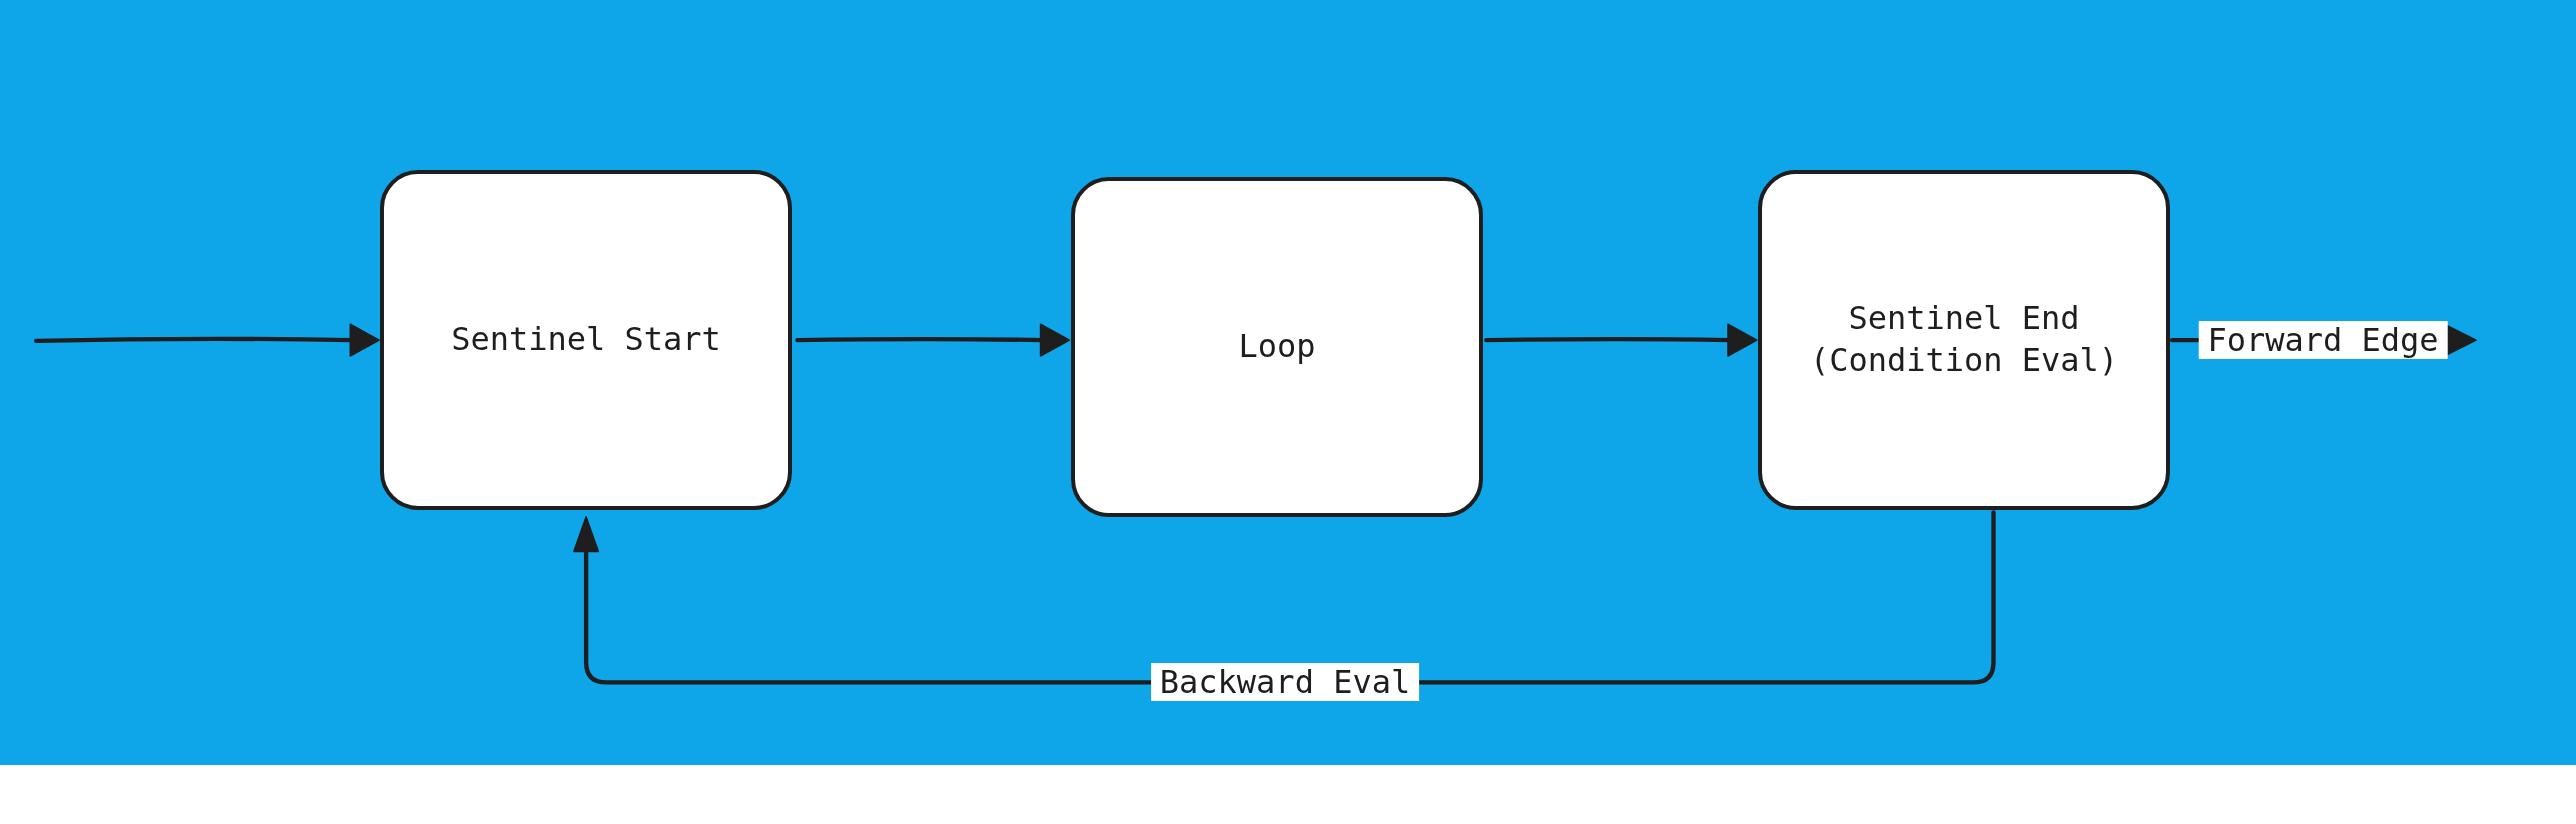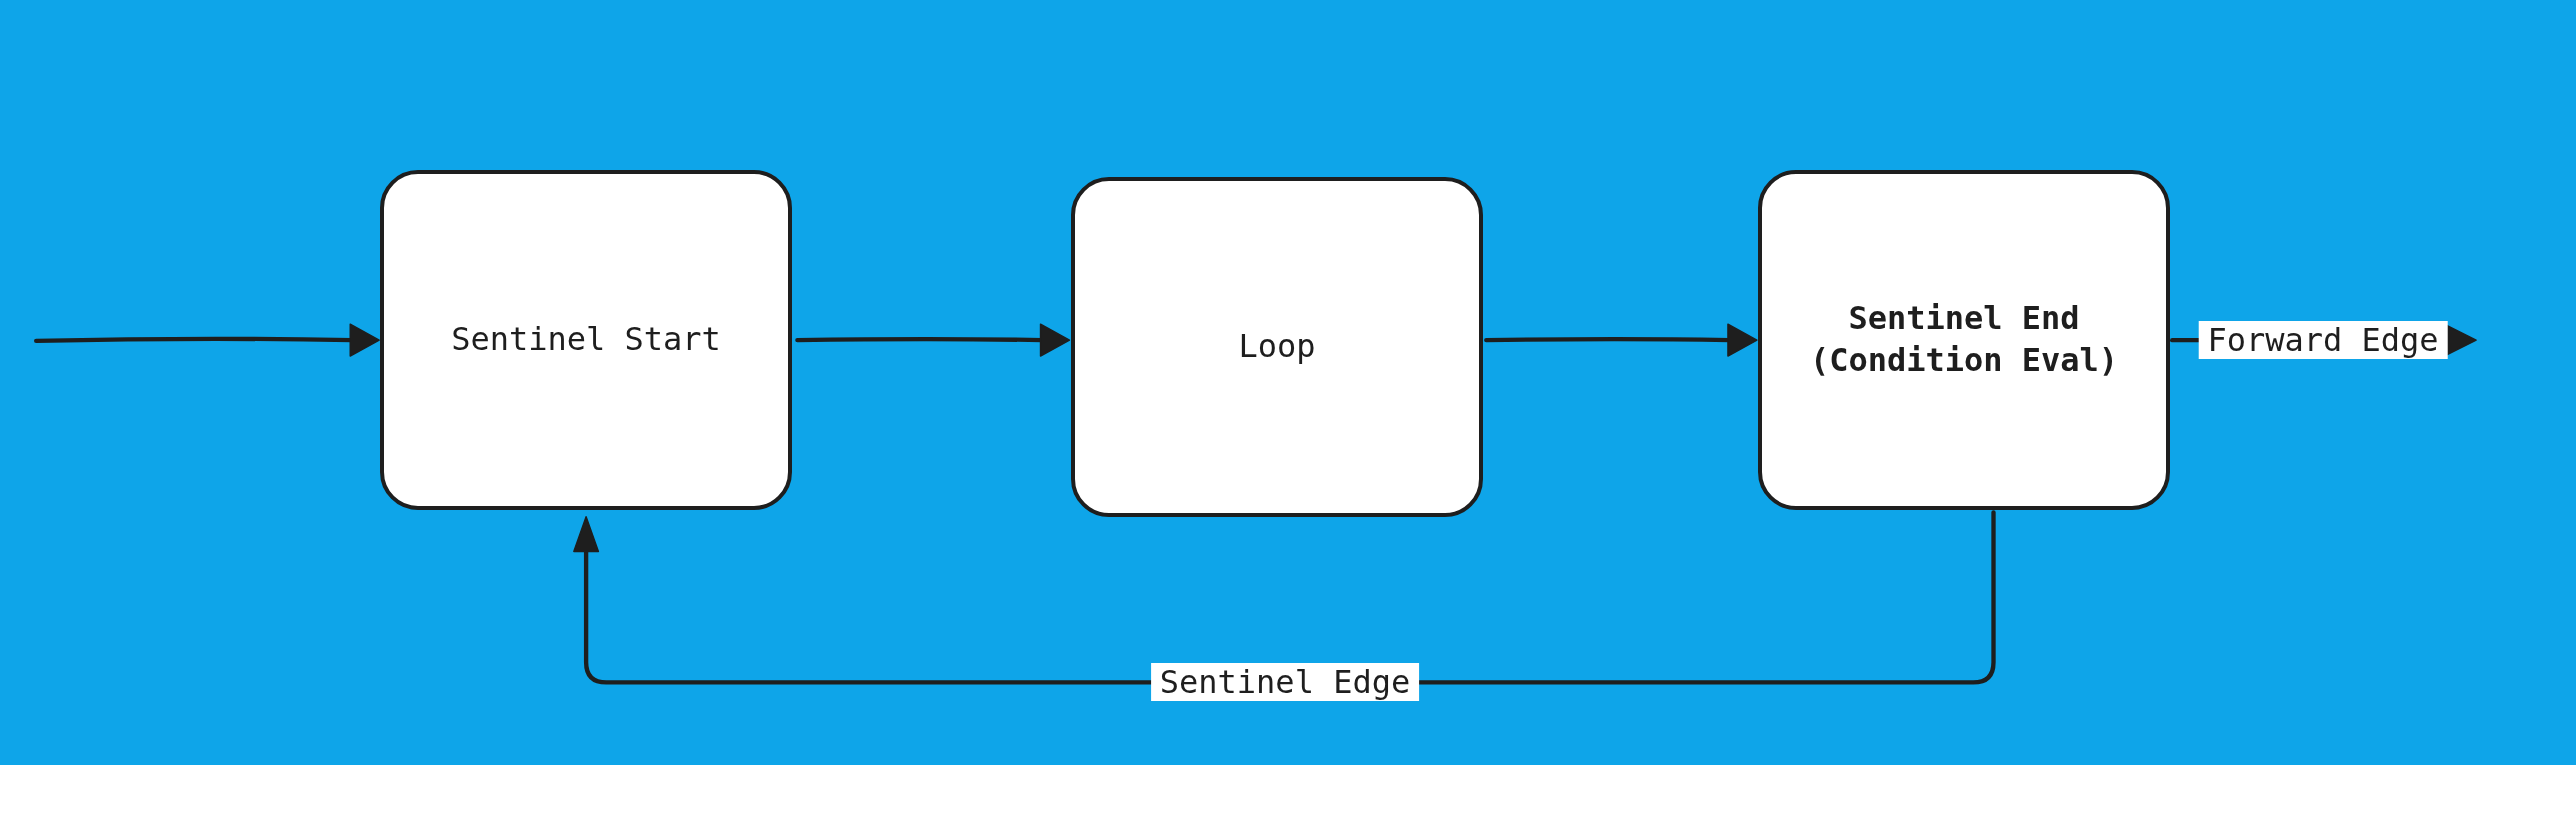--- a/index.html
+++ b/index.html
@@ -51,21 +51,21 @@
   }
   .node-label {
     font-size: 32px;
     line-height: 1.3;
     text-align: center;
     white-space: pre-line;
     color: #1e1e1e;
   }
   #node-sentinel-start { left: 380px; }
   #node-loop           { left: 1071px; margin-top: 7px; }
-  #node-sentinel-end   { left: 1758px; font-weight: bold; }
+  #node-sentinel-end   { left: 1758px; }
   .edge-label {
     position: absolute;
     transform: translate(-50%, -50%);
     background: #ffffff;
     padding: 0 8.7px;
     font-size: 32px;
     white-space: nowrap;
     color: #1e1e1e;
   }
   #edge-label-forward  { left: 2323px; top: 340px; }
@@ -102,16 +102,16 @@
     <span class="node-label">Loop</span>
   </div>
 
   <div class="node" id="node-sentinel-end">
     <span class="node-label">Sentinel End
 (Condition Eval)</span>
   </div>
 
   <div class="edge-label" id="edge-label-forward">Forward Edge</div>
 
-  <div class="edge-label" id="edge-label-backward">Sentinel Edge</div>
+  <div class="edge-label" id="edge-label-backward">Backward Eval</div>
 
 </div>
 
 
 </body></html>

